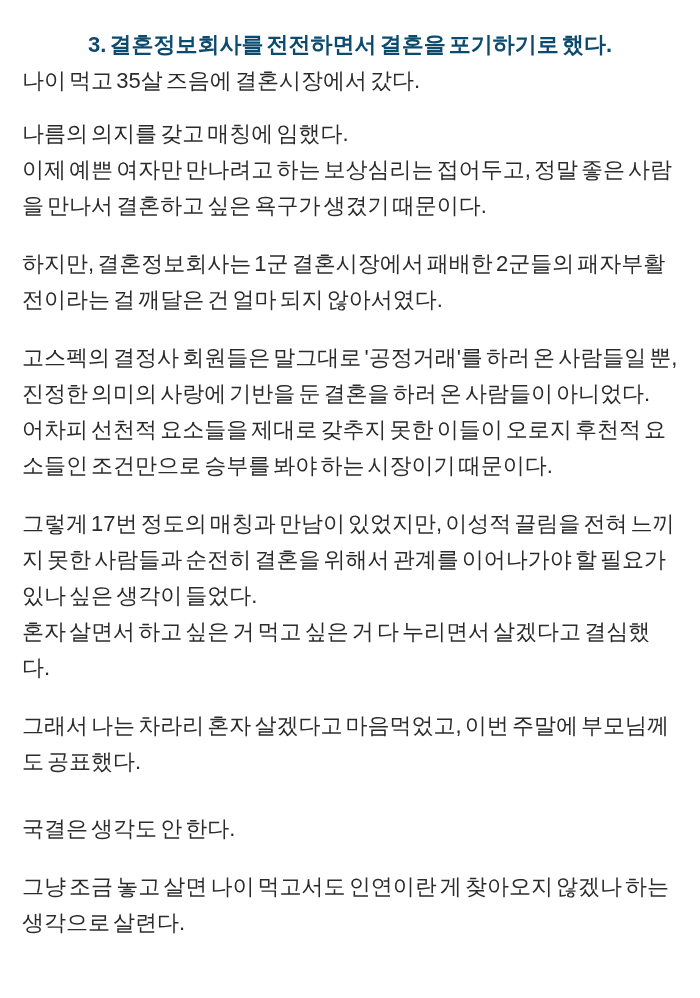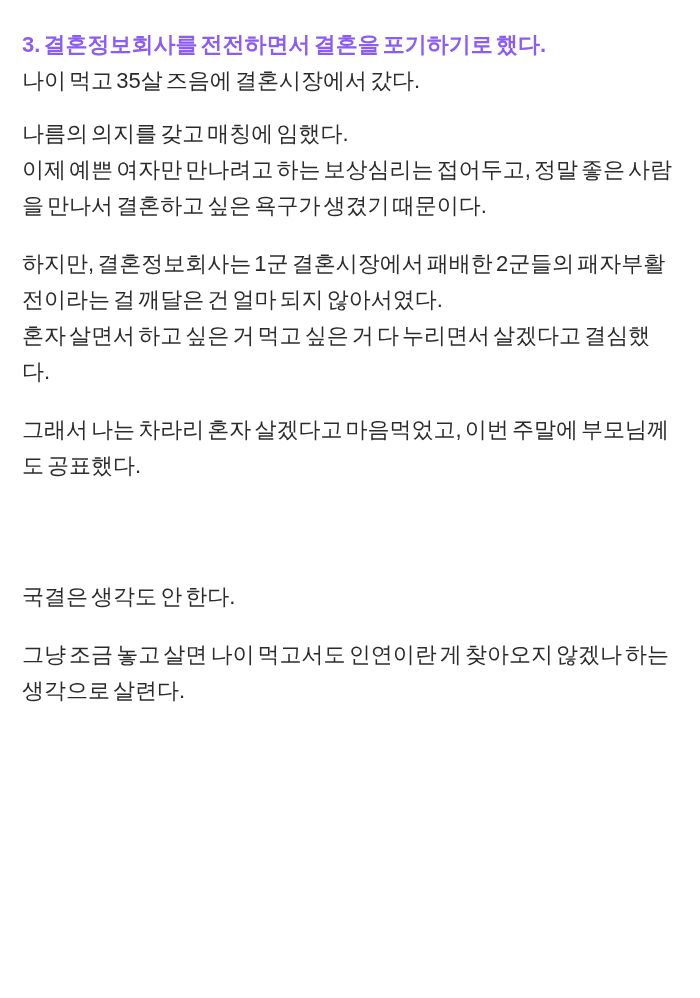--- a/index.html
+++ b/index.html
@@ -22,35 +22,39 @@
     line-height: 36px;
     word-spacing: -3px;
   }
   .para {
     margin: 0;
     padding: 0;
     word-break: normal;
   }
   .para.title {
     font-weight: 700;
-    color: #8b5cf6;
+    color: #0c4a6e;
+    text-align: center;
   }
   .gap-none   { margin-top: 0; }
   .gap-small  { margin-top: 22px; }
   .gap-large  { margin-top: 17px; }
-  .gap-xlarge { margin-top: 95px; }
+  .gap-xlarge { margin-top: 31px; }
 </style>
 </head>
 <body>
 
 <main class="post">
   <div>
       <p class="para gap-none title">3. 결혼정보회사를 전전하면서 결혼을 포기하기로 했다.</p>
       <p class="para gap-none">나이 먹고 35살 즈음에 결혼시장에서 갔다.</p>
       <p class="para gap-large">나름의 의지를 갖고 매칭에 임했다.</p>
       <p class="para gap-none">이제 예쁜 여자만 만나려고 하는 보상심리는 접어두고, 정말 좋은 사람을 만나서 결혼하고 싶은 욕구가 생겼기 때문이다.</p>
       <p class="para gap-small">하지만, 결혼정보회사는 1군 결혼시장에서 패배한 2군들의 패자부활전이라는 걸 깨달은 건 얼마 되지 않아서였다.</p>
+      <p class="para gap-small">고스펙의 결정사 회원들은 말그대로 '공정거래'를 하러 온 사람들일 뿐, 진정한 의미의 사랑에 기반을 둔 결혼을 하러 온 사람들이 아니었다.</p>
+      <p class="para gap-none">어차피 선천적 요소들을 제대로 갖추지 못한 이들이 오로지 후천적 요소들인 조건만으로 승부를 봐야 하는 시장이기 때문이다.</p>
+      <p class="para gap-small">그렇게 17번 정도의 매칭과 만남이 있었지만, 이성적 끌림을 전혀 느끼지 못한 사람들과 순전히 결혼을 위해서 관계를 이어나가야 할 필요가 있나 싶은 생각이 들었다.</p>
       <p class="para gap-none">혼자 살면서 하고 싶은 거 먹고 싶은 거 다 누리면서 살겠다고 결심했다.</p>
       <p class="para gap-small">그래서 나는 차라리 혼자 살겠다고 마음먹었고, 이번 주말에 부모님께도 공표했다.</p>
       <p class="para gap-xlarge">국결은 생각도 안 한다.</p>
       <p class="para gap-small">그냥 조금 놓고 살면 나이 먹고서도 인연이란 게 찾아오지 않겠나 하는 생각으로 살련다.</p>
     </div>
 </main>
 
 </body></html>

